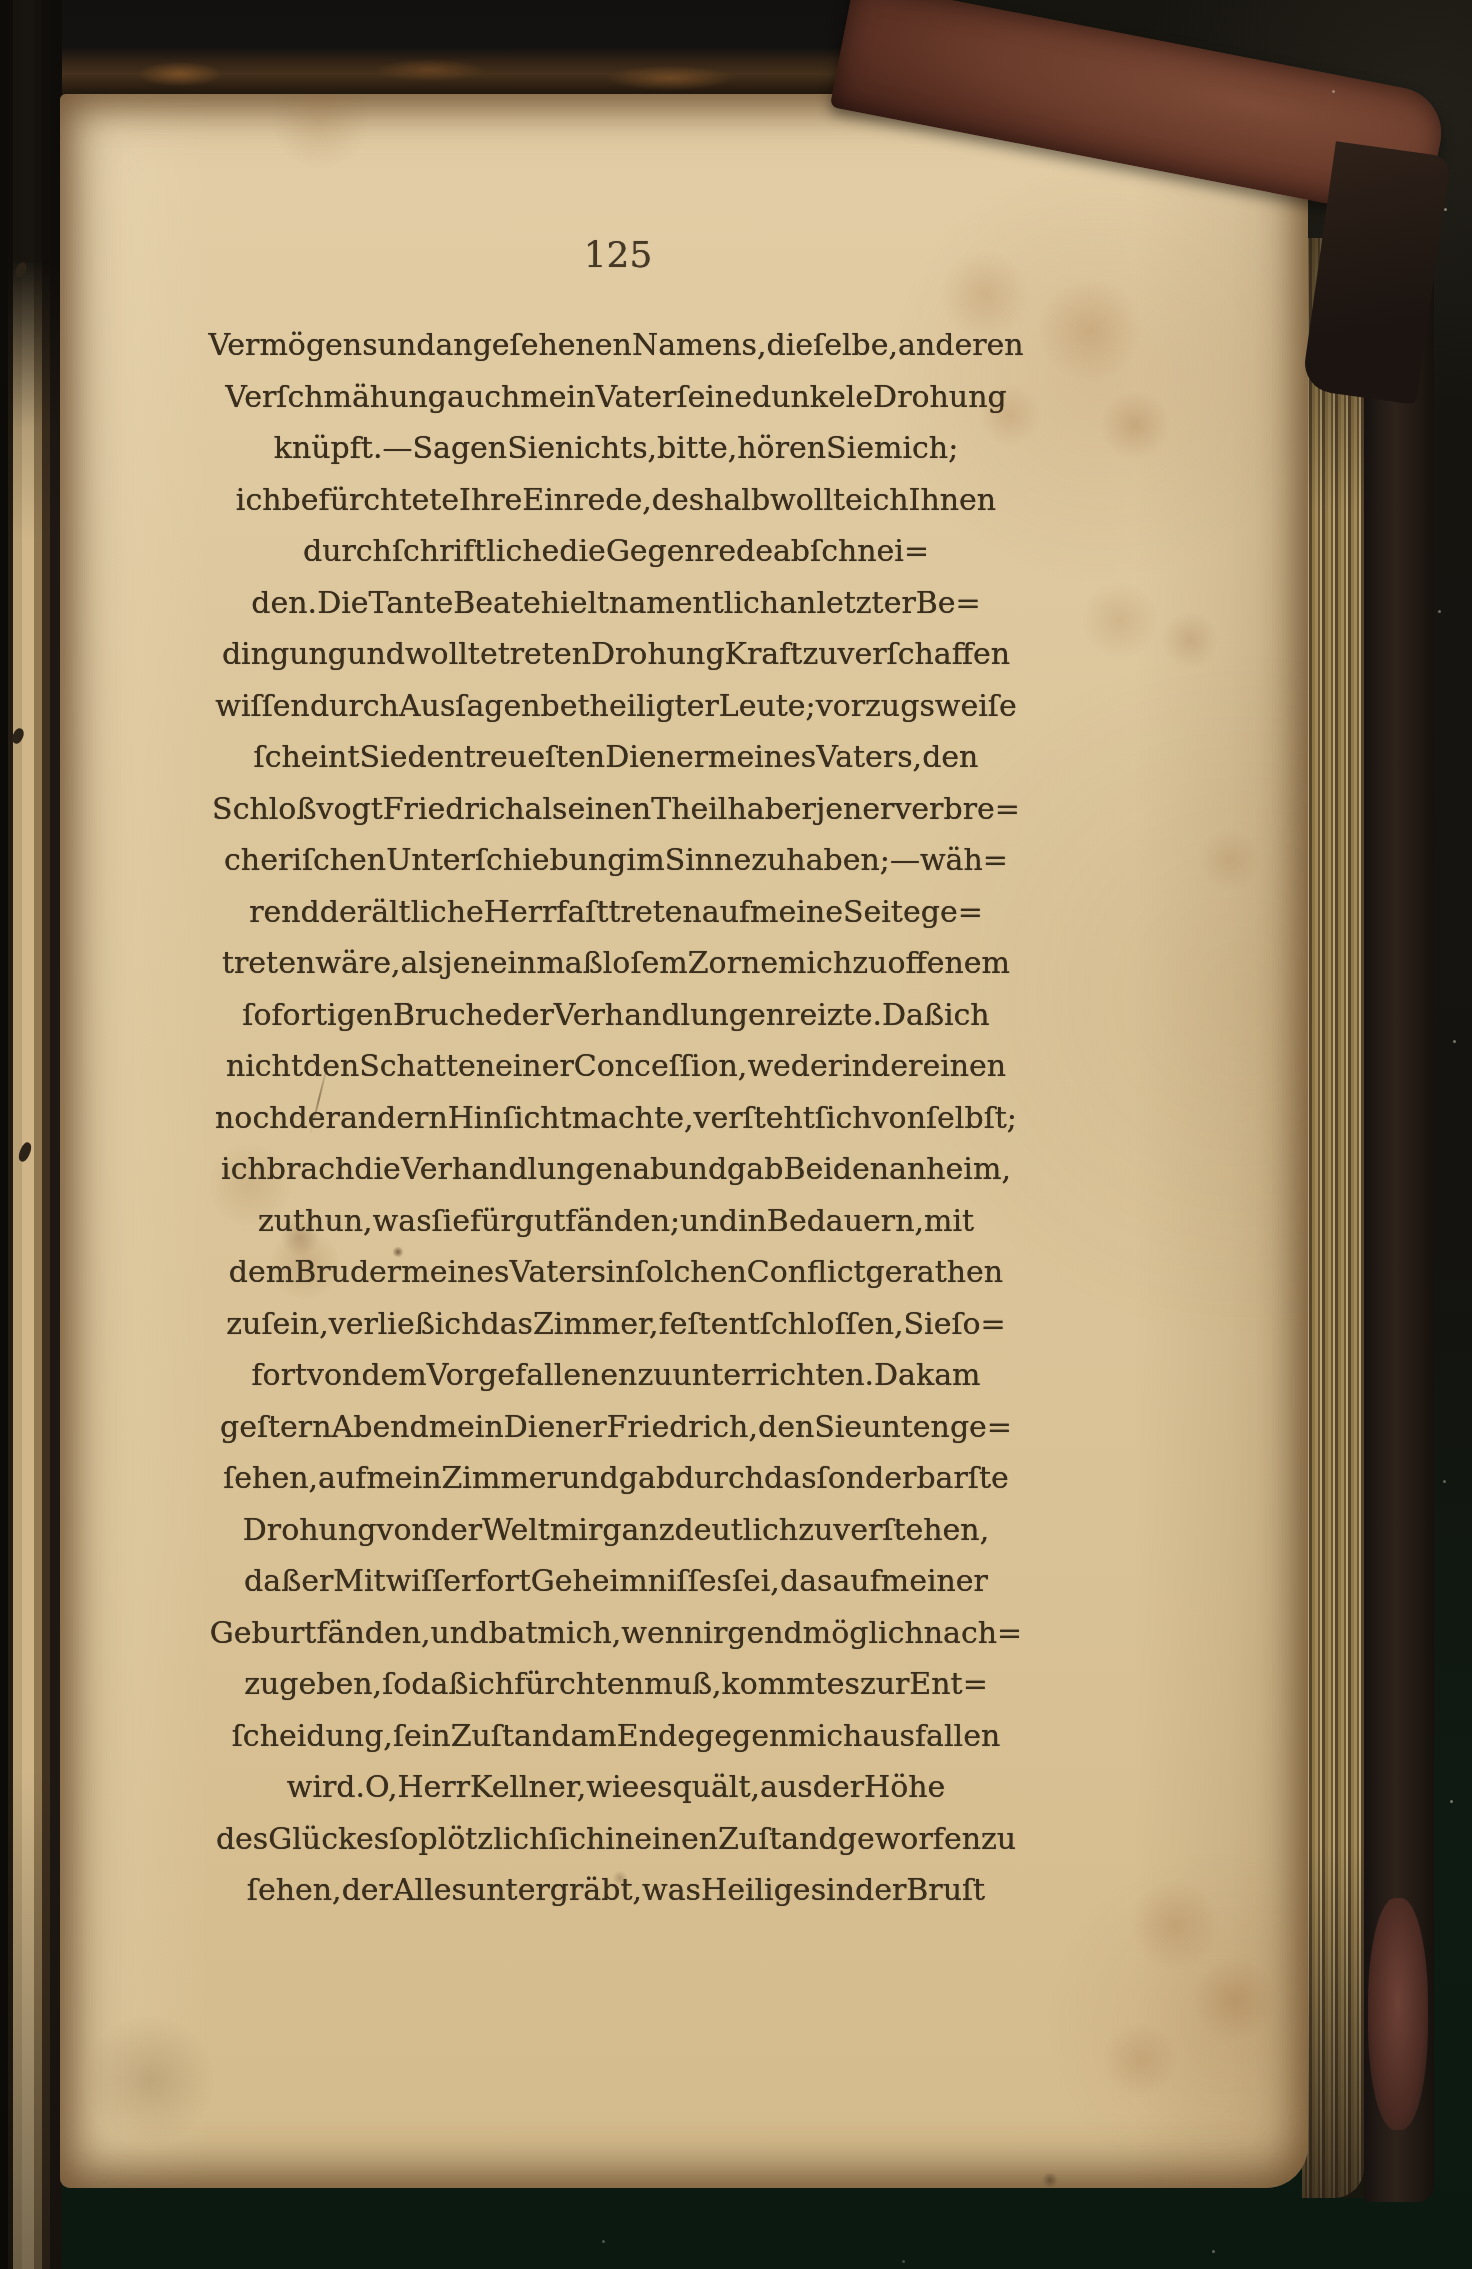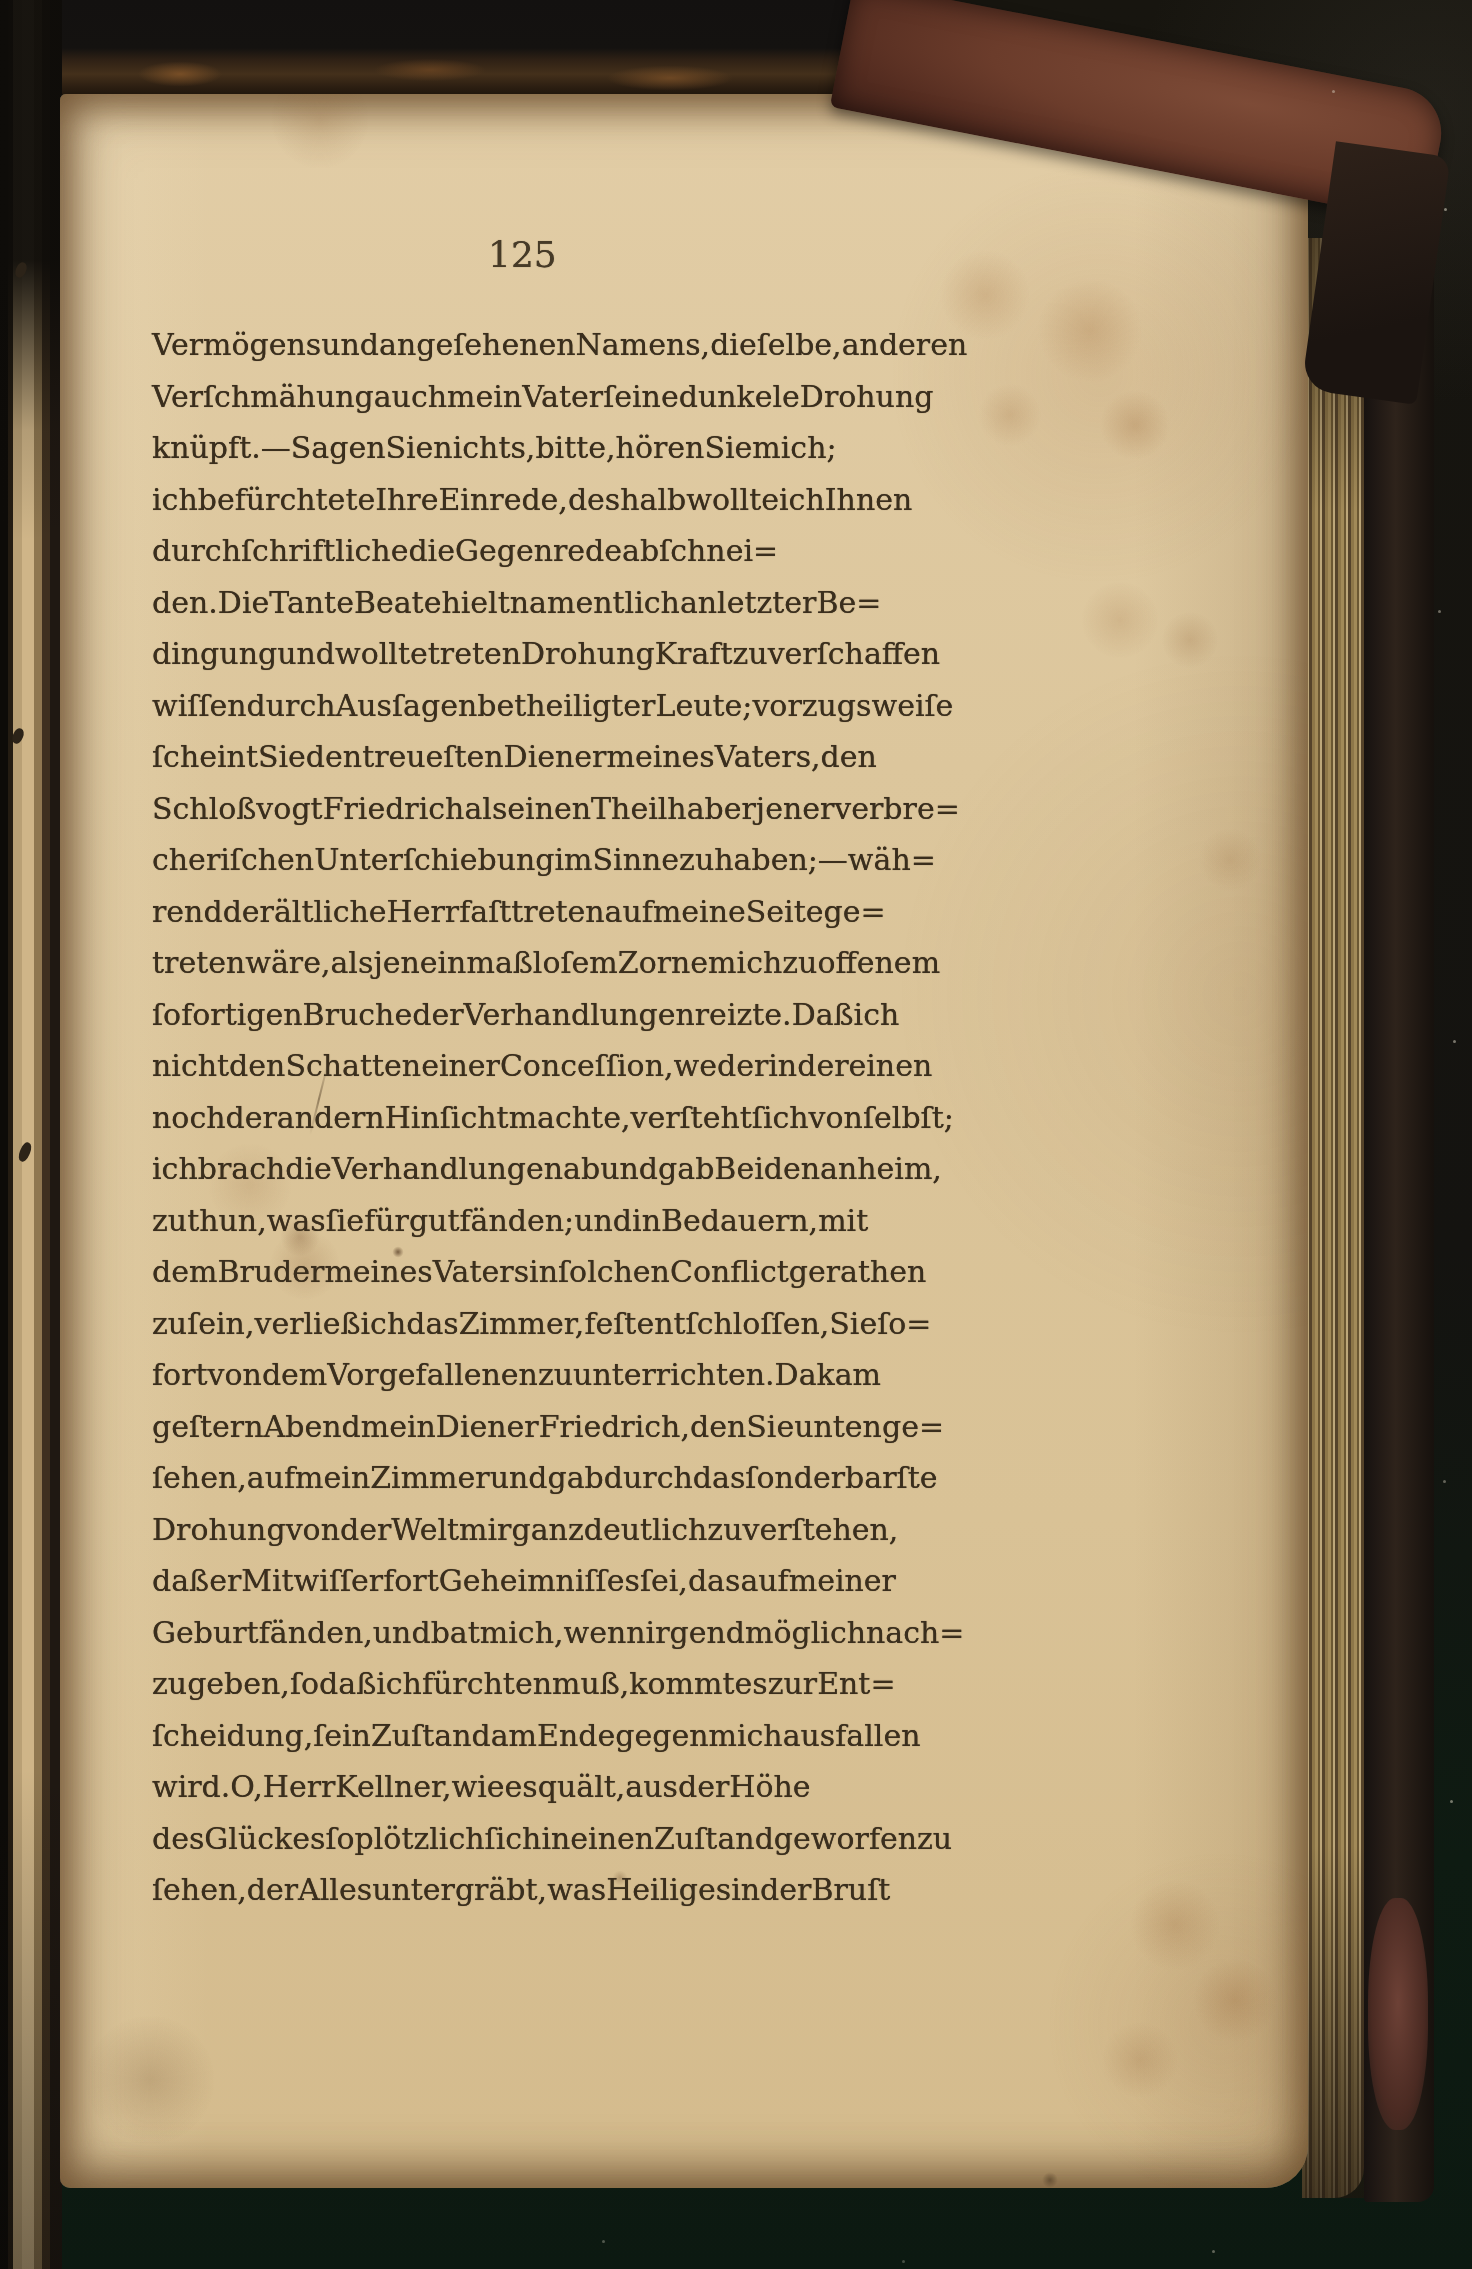--- a/index.html
+++ b/index.html
@@ -103,26 +103,26 @@
 
   
   .specks{left:1444px;top:208px;width:3px;height:3px;border-radius:50%;
     background:rgba(222,216,198,0.55);
     box-shadow:-6px 402px 0 rgba(222,216,198,0.45), 9px 832px 0 rgba(222,216,198,0.5),
       -1px 1272px 0 rgba(222,216,198,0.4), 6px 1592px 0 rgba(222,216,198,0.5),
       -232px 2042px 0 rgba(222,216,198,0.4), -842px 2032px 0 rgba(210,205,190,0.35),
       -542px 2052px 0 rgba(210,205,190,0.3), -112px -118px 0 rgba(222,216,198,0.45);}
 
   
-  .folio{left:488px;top:235px;width:260px;text-align:left;
+  .folio{left:488px;top:235px;width:260px;text-align:center;
     font-size:36px;line-height:40px;color:#463a27;
     text-shadow:0 0 0.7px rgba(54,42,26,0.85);}
   .textblock{left:152px;top:319px;width:928px;color:#3a2e1d;
     font-size:30px;text-shadow:0 0 0.7px rgba(52,40,24,0.85);}
-  .textblock .line{position:static;display:flex;justify-content:flex-start;
+  .textblock .line{position:static;display:flex;justify-content:center;
     height:51.5px;line-height:51.5px;white-space:nowrap;}
   .textblock .line span{position:static;display:inline-block;}
 </style>
 </head>
 <body>
 
 <div class="scan">
   <div class="scene-bg"></div>
   <div class="top-band"></div>
   <div class="left-edge"></div>

